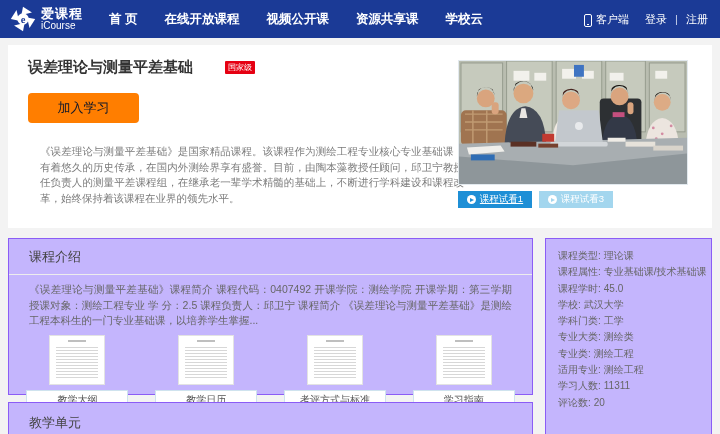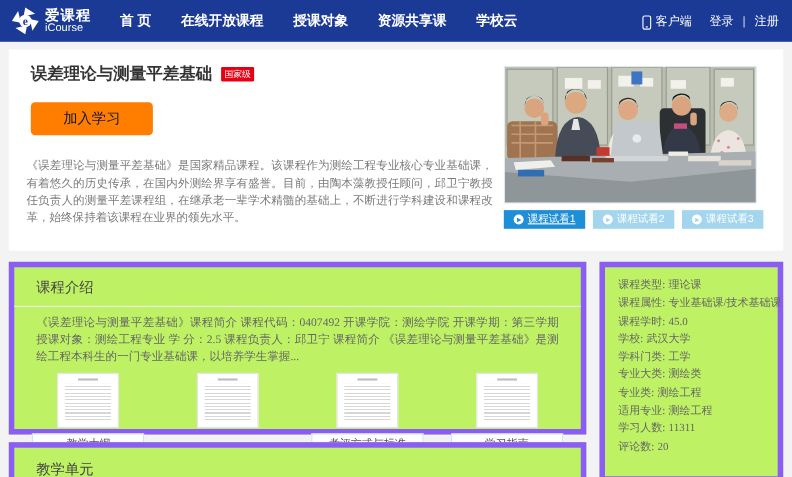--- a/index.html
+++ b/index.html
@@ -18,36 +18,36 @@
   .nav-item { color:#fff; font-size:12.5px; font-weight:bold; margin-right:27px; cursor:pointer; white-space:nowrap; }
   .topbar-right { margin-left:auto; margin-right:12px; display:flex; align-items:center; color:#fff; font-size:11px; }
   .client { display:flex; align-items:flex-end; margin-right:16px; cursor:pointer; }
   .phone-icon { display:inline-block; width:8px; height:13px; border:1px solid #fff; border-radius:2px; margin-right:4px; position:relative; }
   .phone-icon::after { content:""; position:absolute; left:2px; bottom:1px; width:2px; height:1px; background:#fff; }
   .auth span { cursor:pointer; }
   .auth .sep { margin:0 5px; cursor:default; color:#cdd6ef; }
 
   
   .banner { position:absolute; left:8px; top:45px; width:704px; height:183px; background:#fff; }
-  .course-title { position:absolute; left:20px; top:13px; font-size:15px; font-weight:bold; color:#333; display:flex; align-items:center; }
+  .course-title { position:absolute; left:20px; top:13px; font-size:15px; font-weight:bold; color:#333; display:flex; align-items:center;gap:24px; }
   .badge { margin-left:8px; background:#e60012; color:#fff; font-size:8px; font-weight:normal; padding:1px 3px; border-radius:1px; line-height:11px; }
   .join-btn { position:absolute; left:20px; top:48px; width:111px; height:30px; background:#ff7e00; border:none; border-radius:4px; color:#0f172a; font-size:13px; font-family:inherit; cursor:pointer; }
-  .course-desc { position:absolute; left:16px; top:99px; width:424px; font-size:10.5px; color:#7b7b7b; line-height:15.5px; text-align:justify; }
+  .course-desc { position:absolute; left:32px; top:99px; width:424px; font-size:10.5px; color:#7b7b7b; line-height:15.5px; text-align:justify; }
   .photo { position:absolute; left:450px; top:15px; width:230px; height:125px; border:1px solid #e2e9ee; cursor:pointer; }
   .photo svg { display:block; width:100%; height:100%; }
   .tabs { position:absolute; left:450px; top:146px; display:flex; }
   .tab { width:74px; height:17px; margin-right:7px; display:flex; align-items:center; justify-content:center; color:#fff; font-size:9.5px; cursor:pointer; }
   .tab.active { background:#1e8fd6;text-decoration:underline; }
   .tab.inactive { background:#a3d6ee; }
   .play { width:9px; height:9px; border-radius:50%; background:#fff; display:inline-flex; align-items:center; justify-content:center; margin-right:4px; flex:none; }
   .play::after { content:""; display:block; margin-left:1px; border-top:2.5px solid transparent; border-bottom:2.5px solid transparent; border-left:4px solid #1e8fd6; }
   .tab.inactive .play::after { border-left-color:#a3d6ee; }
 
   
-  .card { background:#bef264; border:5px solid #8b5cf6;font-family:Liberation Serif, serif; }
+  .card { background:#c4b5fd; border:1px solid #8b5cf6; }
   .card-title { font-size:13px; color:#444; padding:9px 20px 8px; border-bottom:1px solid #ededed; }
   .intro-card { position:absolute; left:8px; top:238px; width:525px; height:157px; }
   .intro-text { padding:7px 20px 4px; font-size:10.5px; color:#666; line-height:15.5px; text-align:justify; }
   .attach-row { display:flex; padding:2px 4px 0; }
   .attach { width:25%; display:flex; flex-direction:column; align-items:center; cursor:pointer; }
   .thumb { position:relative; width:56px; height:50px; background:#fff; border:1px solid #e3e3e3; }
   .thumb::before { content:""; position:absolute; left:6px; right:6px; top:9px; bottom:5px; background:repeating-linear-gradient(#ffffff 0 2px, #d7d7d7 2px 3px); }
   .thumb::after { content:""; position:absolute; left:18px; right:18px; top:4px; height:2px; background:#bfbfbf; }
   .attach-label { margin-top:5px; width:102px; height:18px; line-height:17px; border:1px solid #cfe3ee; font-size:10px; color:#555; text-align:center; background:#fff; }
   .units-card { position:absolute; left:8px; top:402px; width:525px; height:40px; }
@@ -75,21 +75,21 @@
         <text x="16" y="21" text-anchor="middle" font-size="13" font-weight="bold" fill="#1b3a96" font-family="Liberation Serif, serif">e</text>
       </svg>
       <div class="logo-text">
         <div class="logo-cn">爱课程</div>
         <div class="logo-en">iCourse</div>
       </div>
     </div>
     <div class="mainnav">
       <span class="nav-item">首 页</span>
       <span class="nav-item">在线开放课程</span>
-      <span class="nav-item">授课对象</span>
+      <span class="nav-item">视频公开课</span>
       <span class="nav-item">资源共享课</span>
       <span class="nav-item">学校云</span>
     </div>
     <div class="topbar-right">
       <span class="client">
         <span class="phone-icon"></span>
         <span>客户端</span>
       </span>
       <span class="auth">
         <span>登录</span>
@@ -180,39 +180,36 @@
       </svg>
     </div>
 
     <div class="tabs">
       <div class="tab active">
         <span class="play"></span>
         <span>课程试看1</span>
       </div>
       <div class="tab inactive">
         <span class="play"></span>
-        <span>课程试看2</span>
-      </div>
-      <div class="tab inactive">
-        <span class="play"></span>
         <span>课程试看3</span>
       </div>
     </div>
   </div>
 
   <div class="card intro-card">
     <div class="card-title">课程介绍</div>
     <div class="intro-text">《误差理论与测量平差基础》课程简介 课程代码：0407492 开课学院：测绘学院 开课学期：第三学期 授课对象：测绘工程专业 学 分：2.5 课程负责人：邱卫宁 课程简介 《误差理论与测量平差基础》是测绘工程本科生的一门专业基础课，以培养学生掌握...</div>
     <div class="attach-row">
       <div class="attach">
         <div class="thumb"></div>
         <div class="attach-label">教学大纲</div>
       </div>
       <div class="attach">
         <div class="thumb"></div>
+        <div class="attach-label">教学日历</div>
       </div>
       <div class="attach">
         <div class="thumb"></div>
         <div class="attach-label">考评方式与标准</div>
       </div>
       <div class="attach">
         <div class="thumb"></div>
         <div class="attach-label">学习指南</div>
       </div>
     </div>

